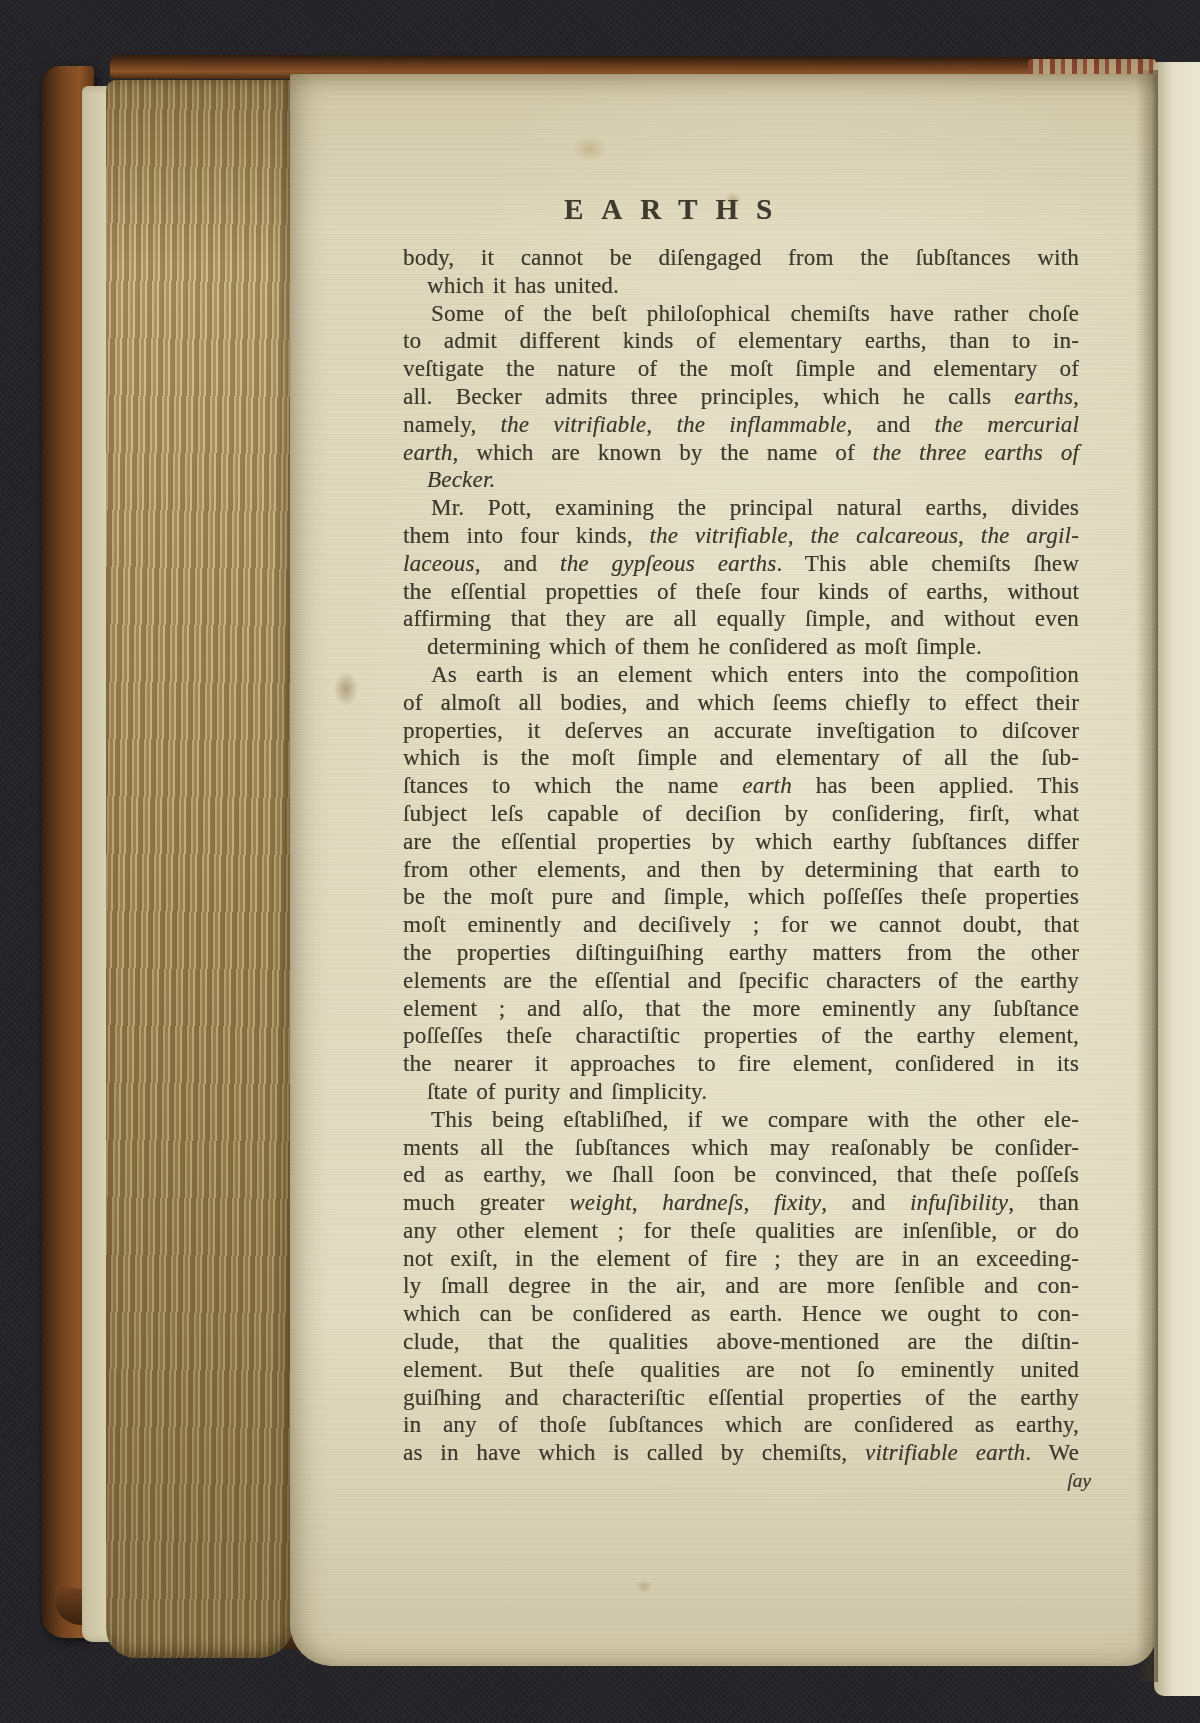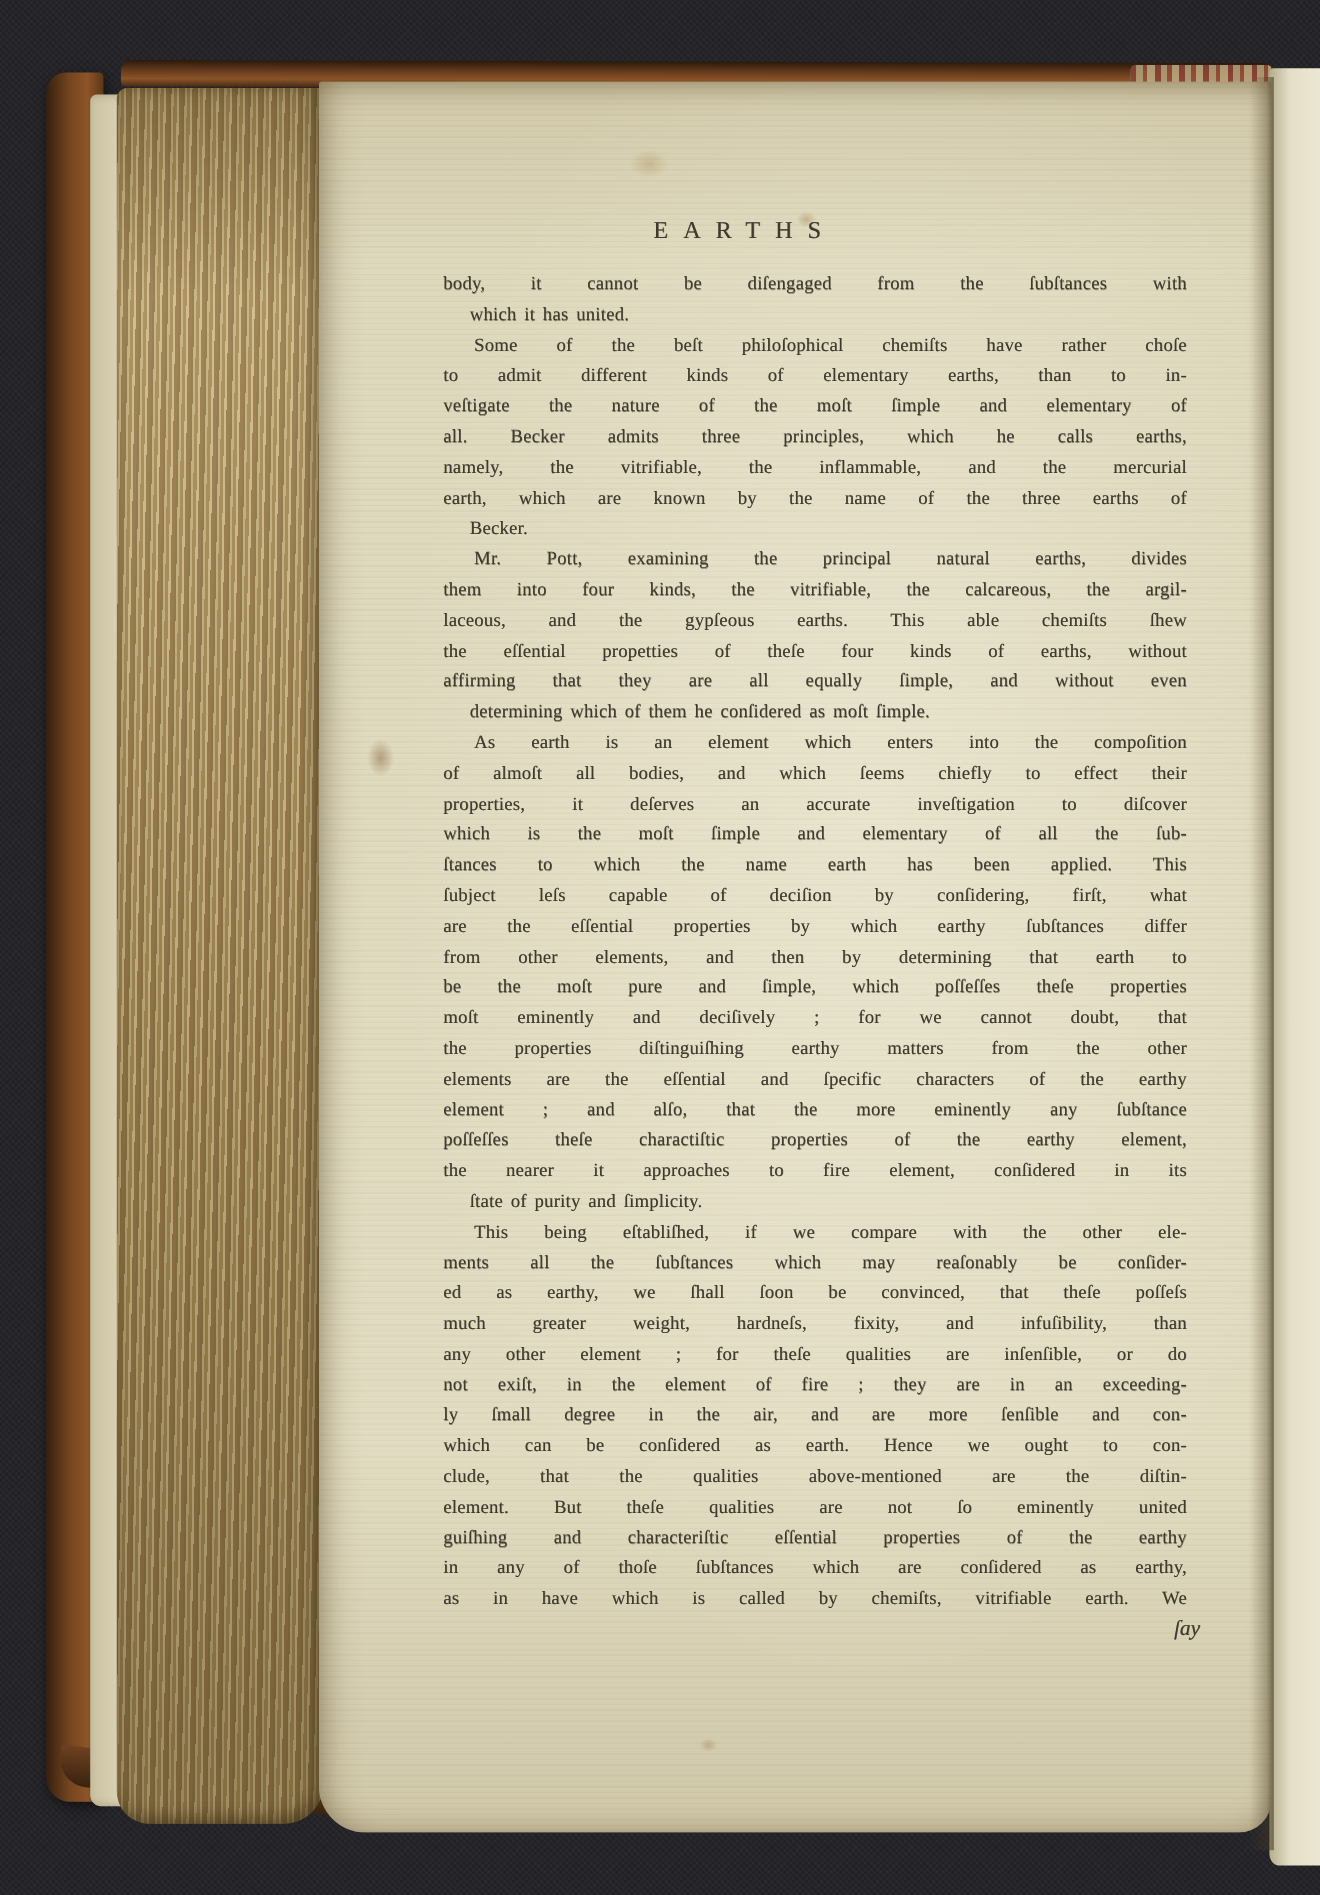--- a/index.html
+++ b/index.html
@@ -70,31 +70,31 @@
   .stain.s1{left:572px;top:136px;width:36px;height:26px;background:radial-gradient(ellipse,rgba(160,126,60,0.30),rgba(160,126,60,0) 70%);}
   .stain.s2{left:724px;top:192px;width:18px;height:15px;background:radial-gradient(ellipse,rgba(150,108,45,0.35),rgba(150,108,45,0) 70%);}
   .stain.s3{left:334px;top:672px;width:24px;height:34px;background:radial-gradient(ellipse,rgba(125,92,48,0.45),rgba(125,92,48,0) 72%);}
   .stain.s4{left:636px;top:1580px;width:16px;height:13px;background:radial-gradient(ellipse,rgba(140,110,55,0.32),rgba(140,110,55,0) 70%);}
   
   .text-block{
     left:403px;top:192px;width:676px;color:#3e3a2e;
     text-shadow:0.3px 0.4px 0.6px rgba(62,56,44,0.55);
   }
   .page-title{
-    font-size:22px;line-height:34px;letter-spacing:0.62em;
-    text-align:center;padding-right:128px;font-weight:400;
+    font-size:29px;line-height:34px;letter-spacing:0.62em;
+    text-align:center;padding-right:128px;font-weight:700;
   }
   .lines{margin-top:18px;}
   .line{
-    font-size:17px;line-height:27.8px;word-spacing:2.6px;letter-spacing:0.2px;
+    font-size:23px;line-height:27.8px;word-spacing:2.6px;letter-spacing:0.2px;
     text-align:justify;text-align-last:justify;
   }
   .line.flush{text-align-last:left;margin-left:24px;}
   .line.indent{text-indent:28px;}
-  .it{}
+  .it{font-style:italic;}
   .catchword{
     font-size:19.5px;line-height:27.8px;text-align:right;margin-right:-12px;font-style:italic;
   }
 </style>
 </head>
 <body>
 
 <div class="abs cover-top"></div>
 <div class="abs headband"></div>
 <div class="abs cover-left"></div>

